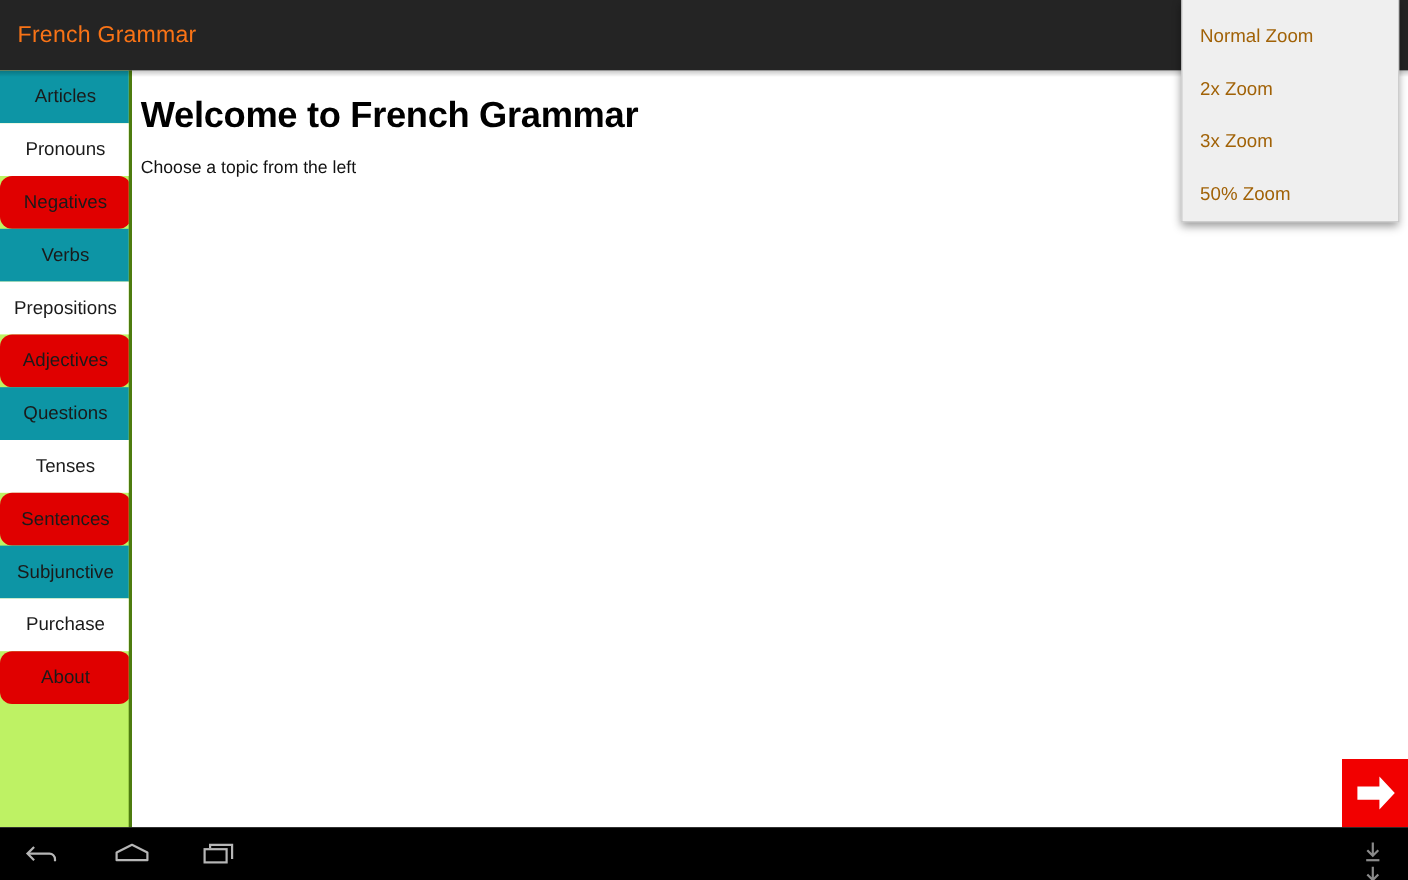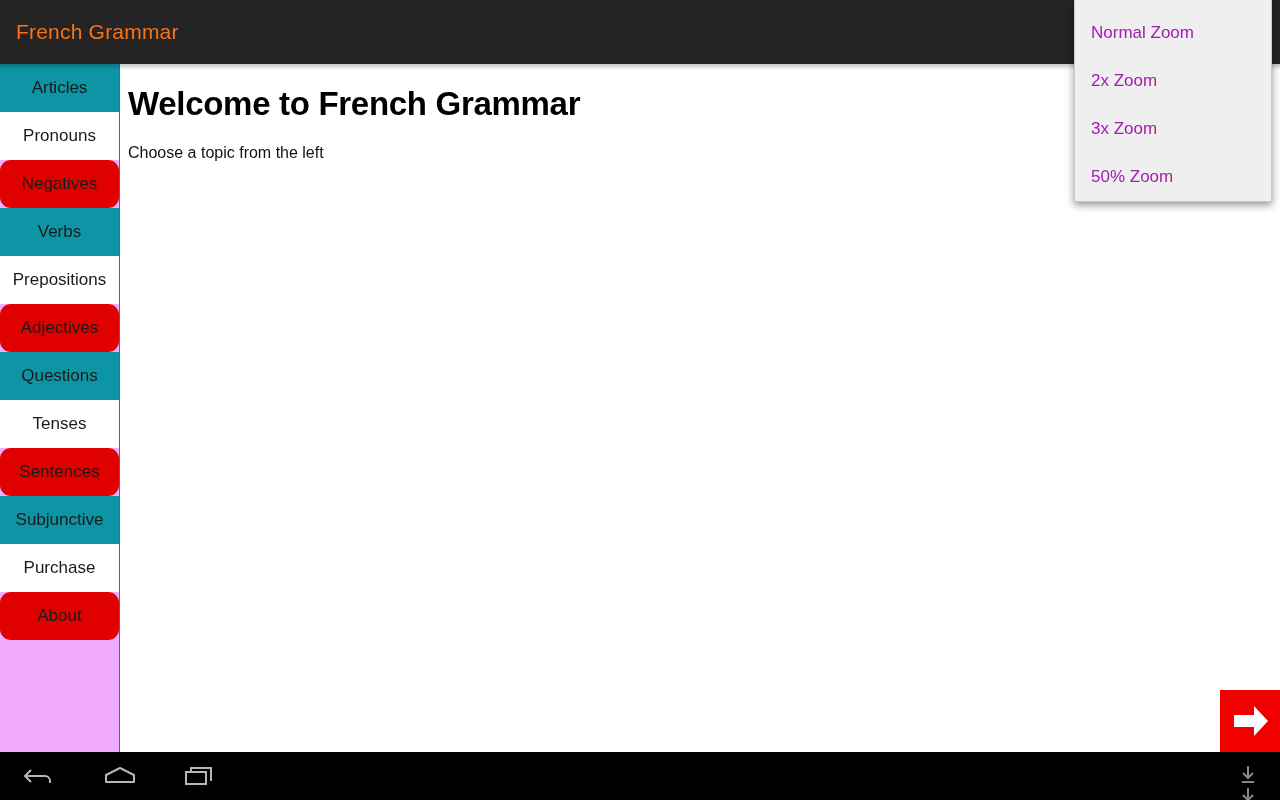--- a/index.html
+++ b/index.html
@@ -58,22 +58,22 @@
     height: 688px;
     background: #ffffff;
   }
 
   
   .sidebar {
     position: absolute;
     left: 0; top: 0;
     width: 120px;
     height: 688px;
-    background: #f0abfc;
-    border-right: 1px solid #4d7c0f;
+    background: #bef264;
+    border-right: 3px solid #4d7c0f;
     overflow: hidden;
   }
   .side-item {
     width: 119px;
     height: 48px;
     line-height: 48px;
     text-align: center;
     font-size: 17px;
     color: #1a1a1a;
     white-space: nowrap;
@@ -137,21 +137,21 @@
     z-index: 30;
   }
   .menu-item {
     position: absolute;
     left: 0;
     width: 196px;
     height: 48px;
     line-height: 48px;
     padding-left: 16px;
     font-size: 17px;
-    color: #a21caf;
+    color: #a16207;
     white-space: nowrap;
   }
   .menu-item.i0 { top: 9px; }
   .menu-item.i1 { top: 57px; }
   .menu-item.i2 { top: 105px; }
   .menu-item.i3 { top: 153px; }
 
   
   .navbar {
     position: absolute;

